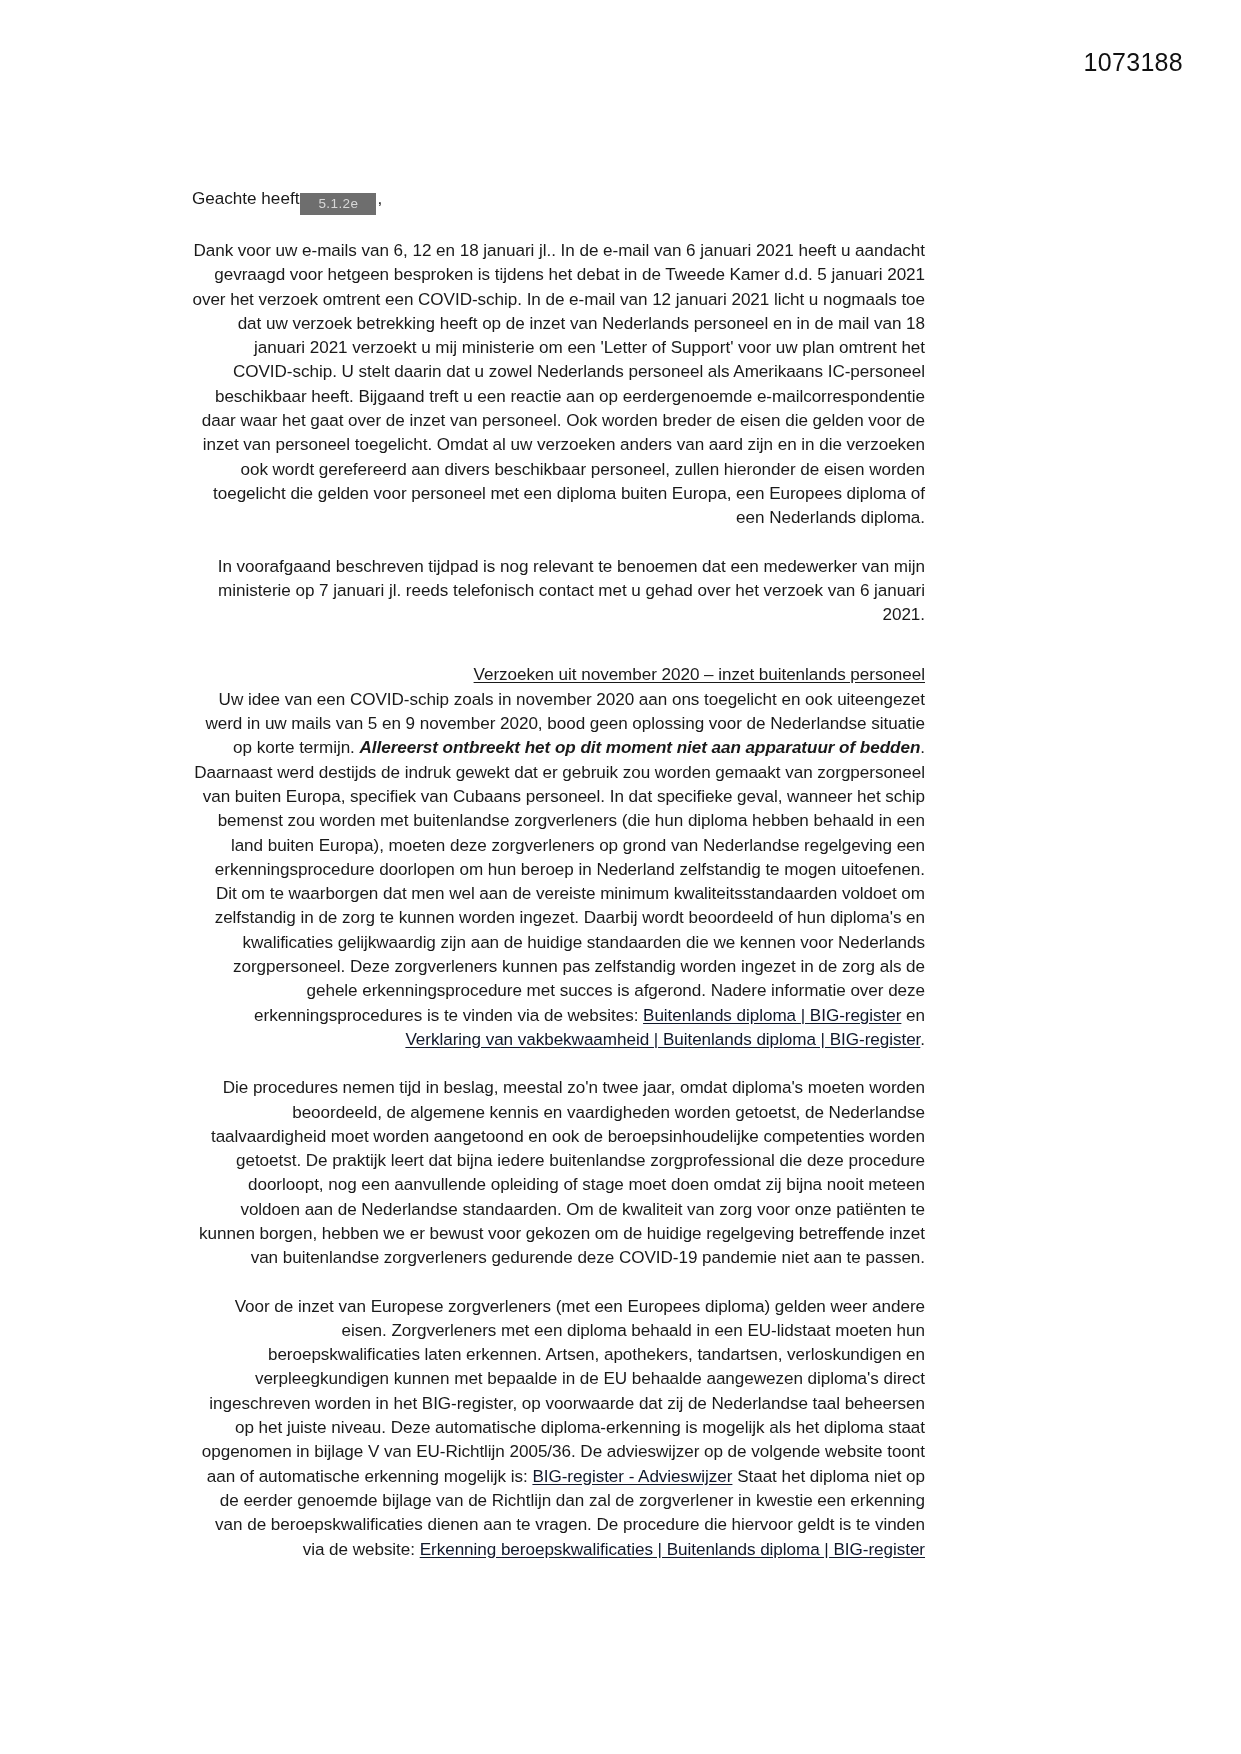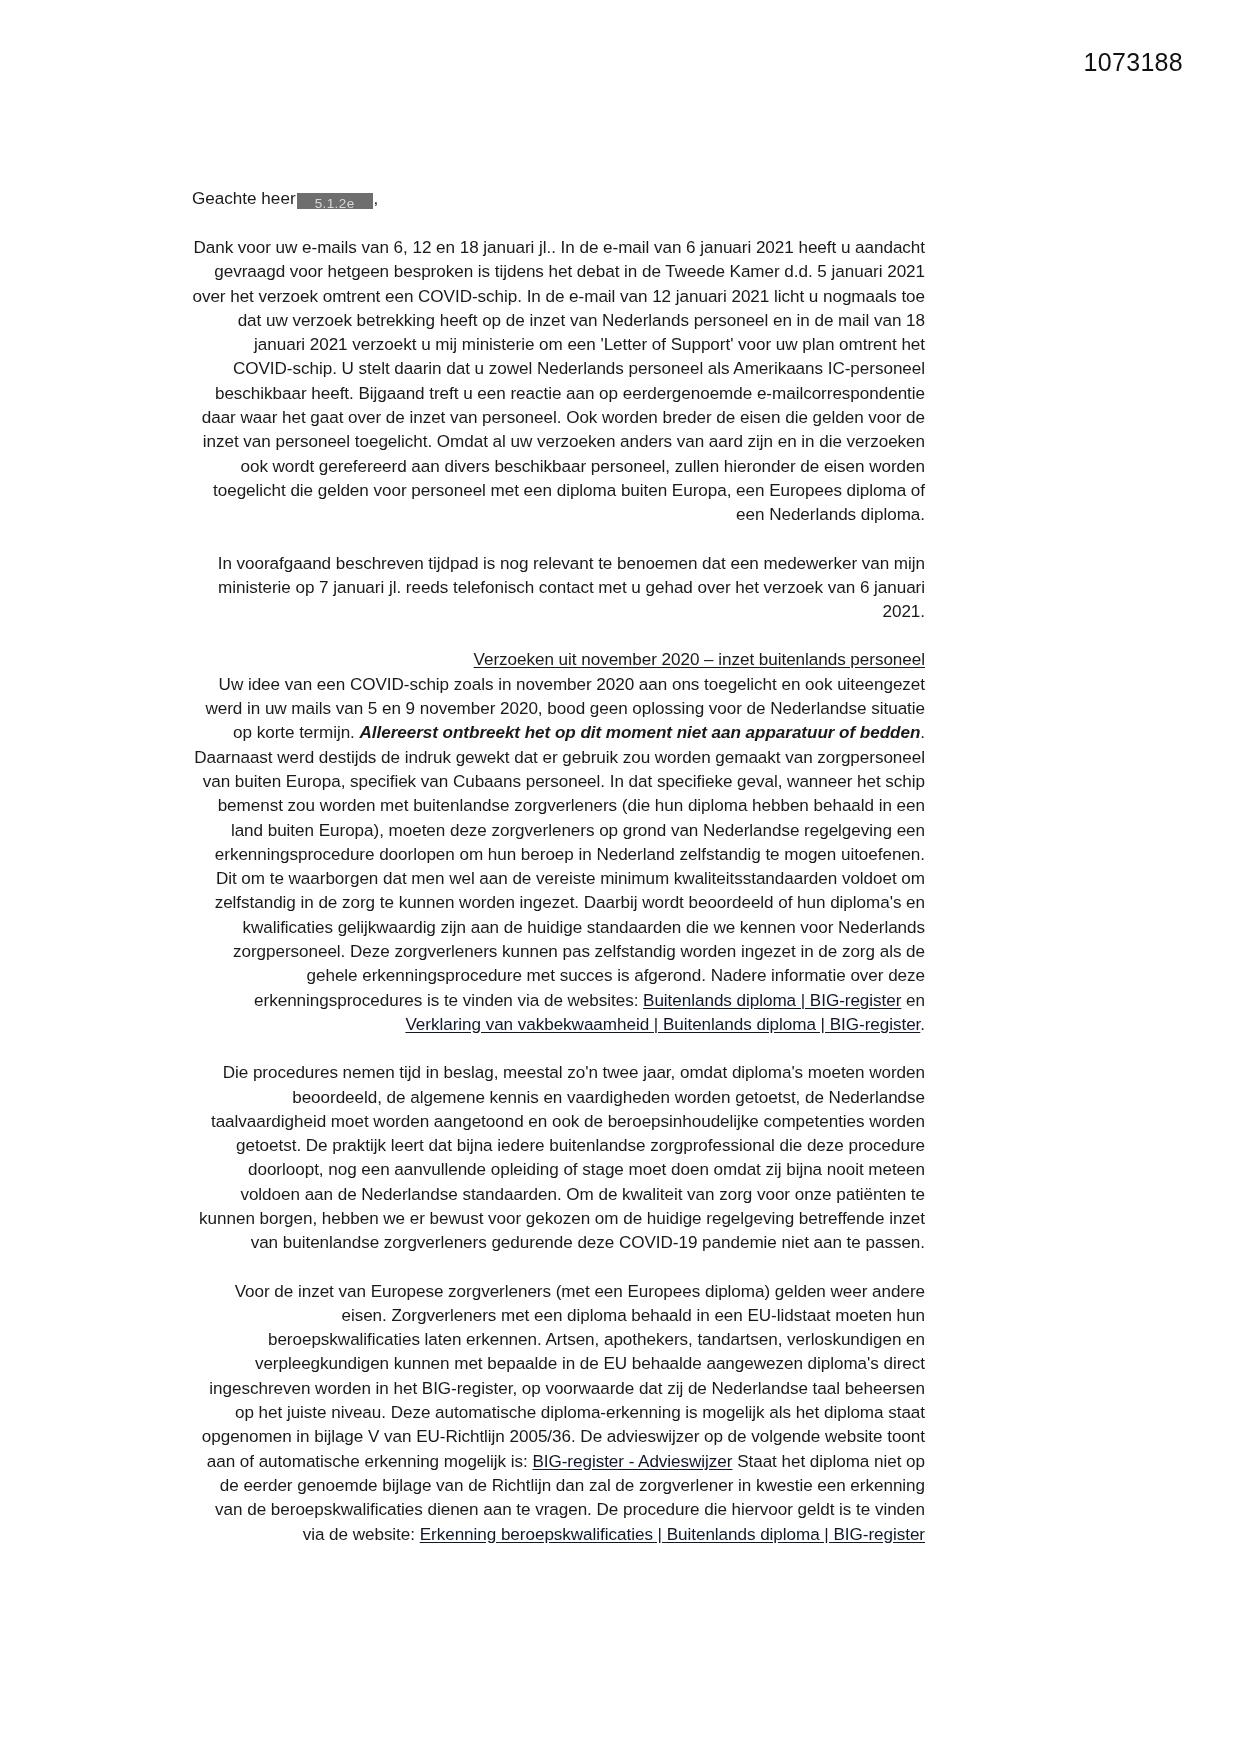--- a/index.html
+++ b/index.html
@@ -57,33 +57,34 @@
     color: #1a1a1a;
     white-space: nowrap;
   }
   .redaction {
     display: inline-block;
     background: #6e6e6e;
     color: #d8d8d8;
     font-family: "Liberation Sans", sans-serif;
     font-size: 13.5px;
     line-height: 22px;
-    height: 16px;
+    height: 22px;
     min-width: 76px;
     text-align: center;
     vertical-align: -4px;
     padding: 0 9px;
     margin: 0 1px;
     box-sizing: border-box;
     letter-spacing: 0.4px;
   }
   
   .u-head {
     text-decoration: underline;
     text-underline-offset: 2px;
+    margin-top: 12px;
   }
   .ital {
     font-style: italic;
     font-weight: bold;
   }
   .lnk {
     color: #0f172a;
     text-decoration: underline;
     text-underline-offset: 1.5px;
     cursor: pointer;
@@ -93,21 +94,21 @@
 </head>
 <body>
 
 <div class="page">
 
   <div class="docnum">1073188</div>
 
   <div class="body-col">
 
     <div class="salutation">
-      <span>Geachte heer</span><span class="redaction">5.1.2e</span><span>,</span>
+      <span>Geachte heeft</span><span class="redaction">5.1.2e</span><span>,</span>
     </div>
 
     <div class="gap"></div>
 
     <p class="para">Dank voor uw e-mails van 6, 12 en 18 januari jl.. In de e-mail van 6 januari 2021 heeft u aandacht gevraagd voor hetgeen besproken is tijdens het debat in de Tweede Kamer d.d. 5 januari 2021 over het verzoek omtrent een COVID-schip. In de e-mail van 12 januari 2021 licht u nogmaals toe dat uw verzoek betrekking heeft op de inzet van Nederlands personeel en in de mail van 18 januari 2021 verzoekt u mij ministerie om een 'Letter of Support' voor uw plan omtrent het COVID-schip. U stelt daarin dat u zowel Nederlands personeel als Amerikaans IC-personeel beschikbaar heeft. Bijgaand treft u een reactie aan op eerdergenoemde e-mailcorrespondentie daar waar het gaat over de inzet van personeel. Ook worden breder de eisen die gelden voor de inzet van personeel toegelicht. Omdat al uw verzoeken anders van aard zijn en in die verzoeken ook wordt gerefereerd aan divers beschikbaar personeel, zullen hieronder de eisen worden toegelicht die gelden voor personeel met een diploma buiten Europa, een Europees diploma of een Nederlands diploma.</p>
 
     <div class="gap"></div>
 
     <p class="para">In voorafgaand beschreven tijdpad is nog relevant te benoemen dat een medewerker van mijn ministerie op 7 januari jl. reeds telefonisch contact met u gehad over het verzoek van 6 januari 2021.</p>
 

